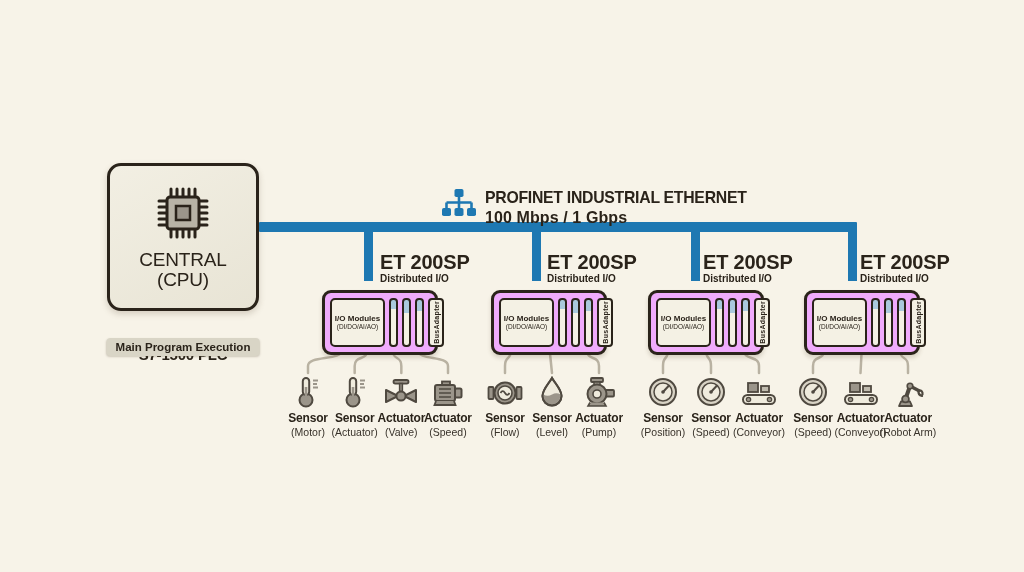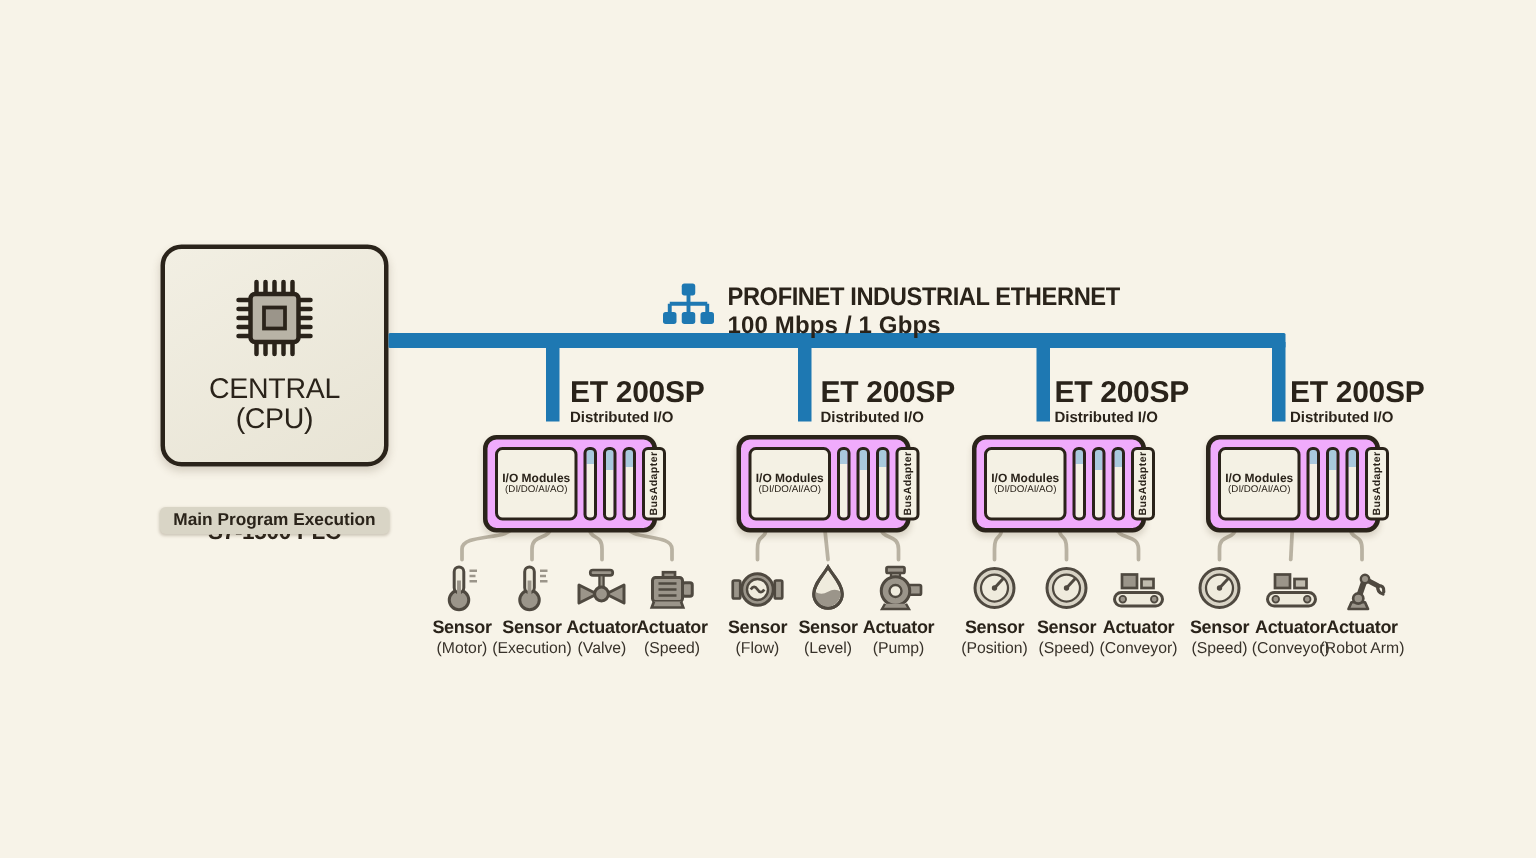--- a/index.html
+++ b/index.html
@@ -154,21 +154,21 @@
             <svg width="30" height="32" viewBox="0 0 30 32">
      <circle cx="13" cy="24" r="6.5" fill="#9b958a" stroke="#4f4940" stroke-width="2"></circle>
      <rect x="9.8" y="2" width="6.4" height="17" rx="3.2" fill="#efebdd" stroke="#4f4940" stroke-width="2"></rect>
      <line x1="13" y1="11" x2="13" y2="22" stroke="#9b958a" stroke-width="2.6"></line>
      <g stroke="#9b958a" stroke-width="1.8">
                 <path d="M20 4.5h5 M20 8h4 M20 11.5h5"></path>
               </g>
             </svg>
           </div>
           <div class="nm">Sensor</div>
-          <div class="tp">(Execution)</div>
+          <div class="tp">(Actuator)</div>
         </div>
         <div class="dev">
           <div class="ic">
             <svg width="36" height="32" viewBox="0 0 36 32">
      <rect x="10.5" y="4" width="15" height="3.6" rx="1.8" fill="#9b958a" stroke="#4f4940" stroke-width="1.8"></rect>
      <rect x="16.6" y="7.5" width="2.8" height="8" fill="#9b958a" stroke="#4f4940" stroke-width="1.5"></rect>
      <path d="M3 14 L15 20 L3 26 Z" fill="#9b958a" stroke="#4f4940" stroke-width="2" stroke-linejoin="round"></path>
      <path d="M33 14 L21 20 L33 26 Z" fill="#9b958a" stroke="#4f4940" stroke-width="2" stroke-linejoin="round"></path>
      <circle cx="18" cy="20" r="4.6" fill="#9b958a" stroke="#4f4940" stroke-width="2"></circle>
             </svg>

